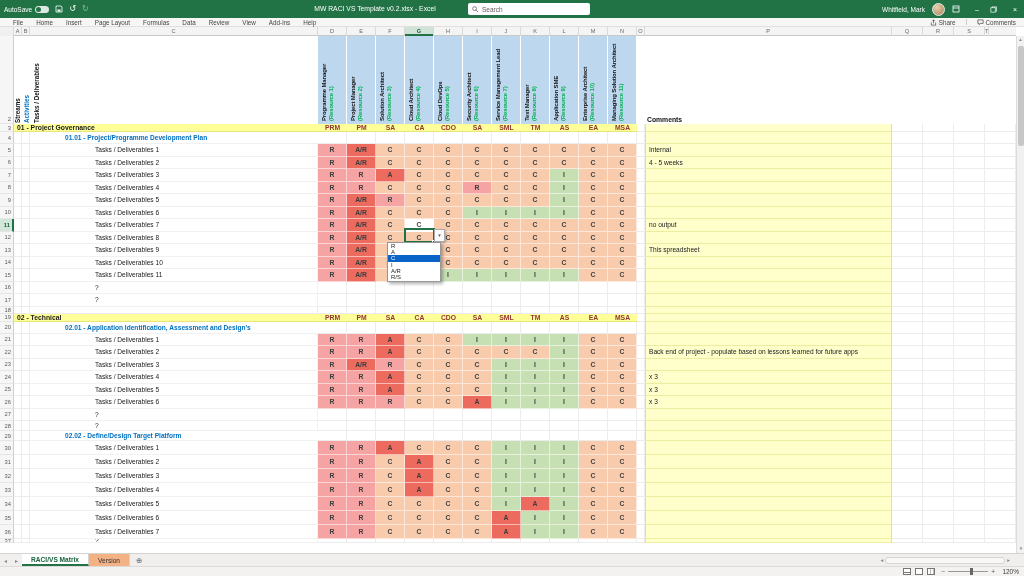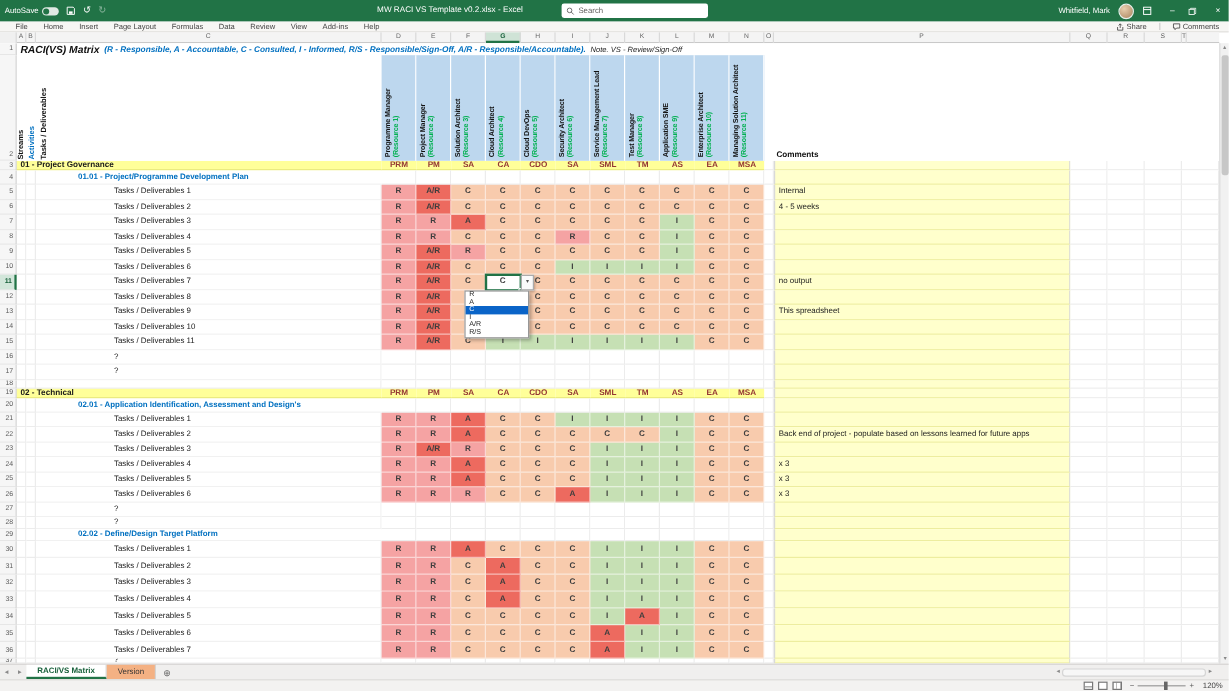--- a/index.html
+++ b/index.html
@@ -212,28 +212,20 @@
       <div class="chcell" style="width: 29px;">N</div>
       <div class="chcell" style="width: 8px;">O</div>
       <div class="chcell" style="width: 247px;">P</div>
       <div class="chcell" style="width: 31px;">Q</div>
       <div class="chcell" style="width: 31px;">R</div>
       <div class="chcell" style="width: 31px;">S</div>
       <div class="chcell">T</div>
     </div>
 
   <div class="grid">
-    <div class="row1">
-      <div class="cell gut" style="width:14px">1</div>
-      <div class="row1c">
-        <span class="t-main">RACI(VS) Matrix</span>
-        <span class="t-legend">(R - Responsible, A - Accountable, C - Consulted, I - Informed, R/S - Responsible/Sign-Off, A/R - Responsible/Accountable).</span>
-        <span class="t-note">Note. VS - Review/Sign-Off</span>
-      </div>
-    </div>
     <div class="row2">
       <div class="cell gut row2gut" style="width:14px">2</div>
       <div class="row2c">
         <div class="axiswrap">
             <div class="leftrot lr0">Streams</div>
             <div class="leftrot lr1">Activities</div>
             <div class="leftrot lr2">Tasks / Deliverables</div>
           </div>
         <div class="rolewrap">
             <div class="rolecell">

